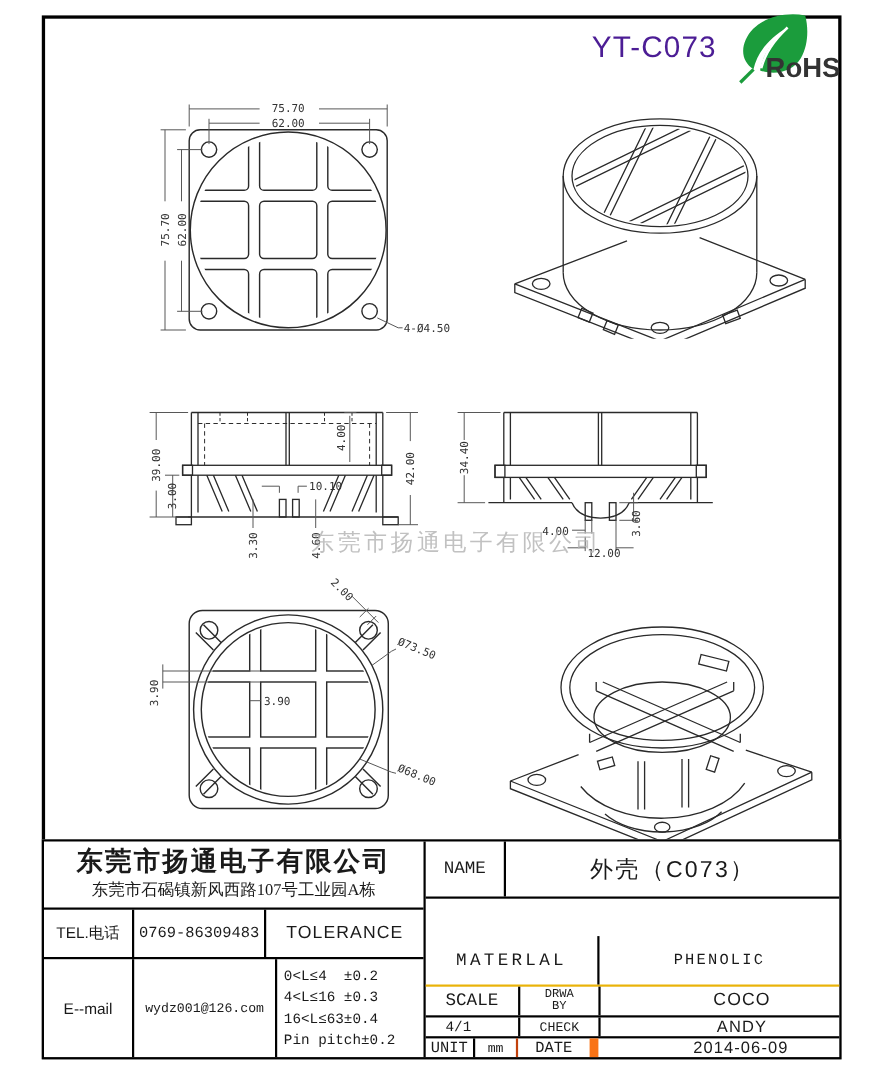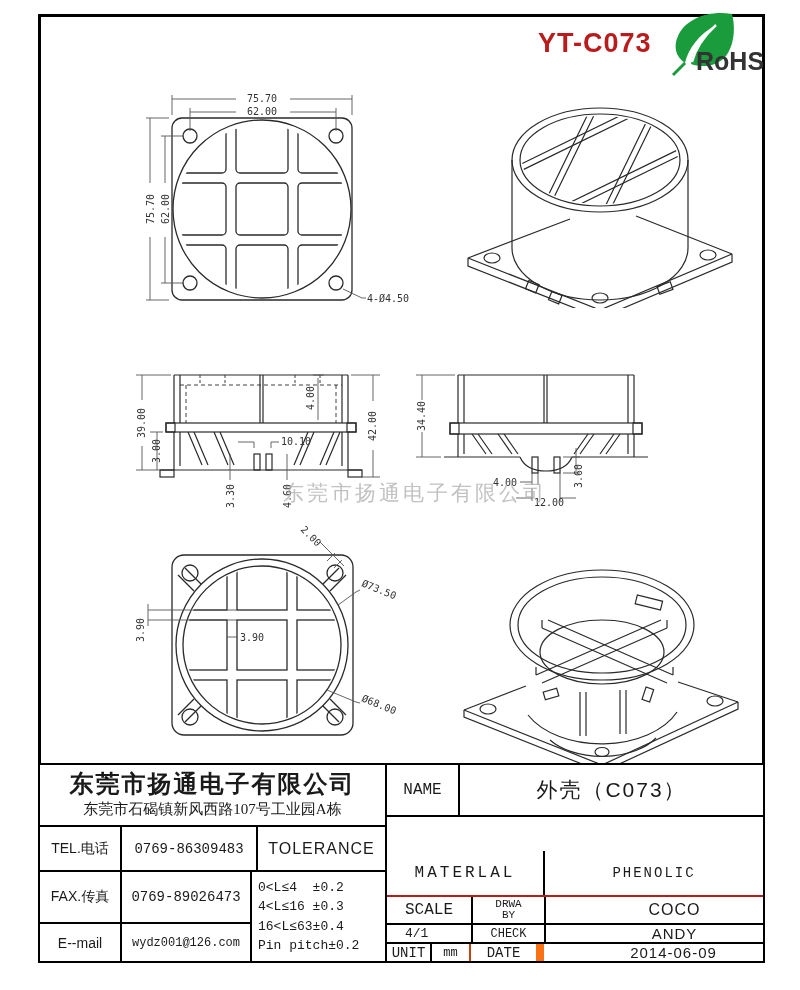--- a/index.html
+++ b/index.html
@@ -2,53 +2,53 @@
 <html><head>
 <meta charset="utf-8">
 <style>
   html,body{margin:0;padding:0;background:#ffffff;}
   #stage{position:relative;width:800px;height:990px;background:#fff;overflow:hidden;
          font-family:"Liberation Sans","DejaVu Sans",sans-serif;color:#1a1a1a;}
   .frame{position:absolute;left:38px;top:14px;width:727px;height:949px;
          border:3px solid #000;box-sizing:border-box;}
   .abs{position:absolute;}
   .partno{position:absolute;left:538px;top:28px;font-size:27px;letter-spacing:1px;
-          color:#b91c1c;font-weight:700;}
+          color:#4c1d95;font-weight:400;}
   .watermark{position:absolute;left:283px;top:479px;font-size:21px;letter-spacing:3px;
              color:#b2b2b2;opacity:.8;white-space:nowrap;}
   svg text{font-family:"DejaVu Sans Mono","Liberation Mono",monospace;fill:#333;}
   
   .tb{position:absolute;left:38px;top:763px;width:727px;height:200px;
       border:2px solid #000;box-sizing:border-box;display:flex;background:#fff;}
   .tb *{box-sizing:border-box;}
   .tb-left{width:347px;border-right:2px solid #000;display:flex;flex-direction:column;}
   .tb-right{flex:1;display:flex;flex-direction:column;}
   .cellc{display:flex;align-items:center;justify-content:center;text-align:center;}
   .company{height:62px;border-bottom:2px solid #000;flex-direction:column;justify-content:center;}
   .company .cname{font-size:24px;font-weight:600;letter-spacing:2px;line-height:1.1;}
   .company .caddr{font-size:15px;margin-top:2px;font-family:Liberation Serif, serif;}
   .row{display:flex;}
   .telrow{height:45px;border-bottom:2px solid #000;}
   .lblcell{width:82px;border-right:2px solid #000;font-size:14px;}
-  .valcell{width:136px;border-right:2px solid #000;
+  .valcell{width:120px;border-right:2px solid #000;
            font-family:"Liberation Mono","DejaVu Sans Mono",monospace;font-size:14px;}
   .tolhead{flex:1;font-family:Liberation Sans, sans-serif;
            font-size:16px;letter-spacing:1px;}
   .contactblk{flex:1;display:flex;}
   .contactcol{width:212px;border-right:2px solid #000;display:flex;flex-direction:column;}
   .faxrow{height:52px;border-bottom:2px solid #000;}
   .mailrow{flex:1;}
   .contactcol .valcell{border-right:none;flex:1;}
   .tolvals{flex:1;display:flex;flex-direction:column;justify-content:center;
            padding:2px 6px;font-family:"Liberation Mono","DejaVu Sans Mono",monospace;
            font-size:13px;line-height:1.5;white-space:pre;border-radius:15px;}
   .namerow{height:62px;border-bottom:2px solid #000;}
   .namelbl{width:73px;border-right:2px solid #000;font-family:"Liberation Mono","DejaVu Sans Mono",monospace;font-size:16px;}
   .nameval{flex:1;font-size:21px;letter-spacing:2px;font-weight:500;}
-  .matrow{height:55px;border-bottom:2px solid #b91c1c;margin-top:34px;}
+  .matrow{height:55px;border-bottom:2px solid #eab308;margin-top:34px;}
   .matlbl{width:158px;border-right:2px solid #000;font-family:"Liberation Mono","DejaVu Sans Mono",monospace;
           font-size:16px;letter-spacing:3px;}
   .matval{flex:1;font-family:"Liberation Mono","DejaVu Sans Mono",monospace;font-size:14px;letter-spacing:2px;}
   .scalerow{height:33px;border-bottom:2px solid #000;}
   .scalelbl{width:86px;border-right:2px solid #000;font-family:"Liberation Mono","DejaVu Sans Mono",monospace;font-size:16px;}
   .drwalbl{width:73px;border-right:2px solid #000;font-family:"Liberation Mono","DejaVu Sans Mono",monospace;
            font-size:11px;line-height:1.05;flex-direction:column;}
   .bigval{flex:1;font-size:16px;letter-spacing:1px;padding-left:40px;}
   .checkrow{height:22px;border-bottom:2px solid #000;}
   .s41{width:86px;border-right:2px solid #000;justify-content:flex-start;padding-left:18px;
@@ -287,24 +287,20 @@
         <div class="cname">东莞市扬通电子有限公司</div>
         <div class="caddr">东莞市石碣镇新风西路107号工业园A栋</div>
       </div>
       <div class="row telrow">
         <div class="cellc lblcell">TEL.电话</div>
         <div class="cellc valcell">0769-86309483</div>
         <div class="cellc tolhead">TOLERANCE</div>
       </div>
       <div class="contactblk">
         <div class="contactcol">
-          <div class="row faxrow">
-            <div class="cellc lblcell">FAX.传真</div>
-            <div class="cellc valcell">0769-89026473</div>
-          </div>
           <div class="row mailrow">
             <div class="cellc lblcell">E--mail</div>
             <div class="cellc valcell" style="font-size:12px">wydz001@126.com</div>
           </div>
         </div>
         <div class="tolvals">
           <div>0&lt;L≤4  ±0.2</div>
           <div>4&lt;L≤16 ±0.3</div>
           <div>16&lt;L≤63±0.4</div>
           <div>Pin pitch±0.2</div>

